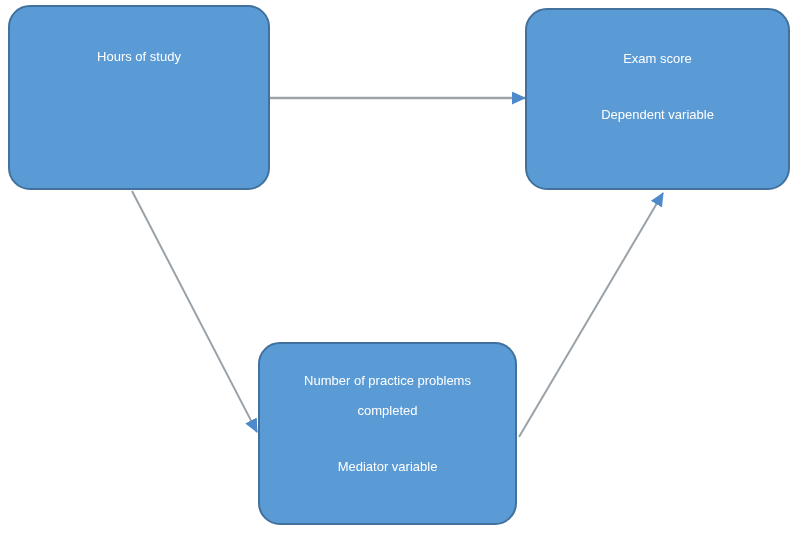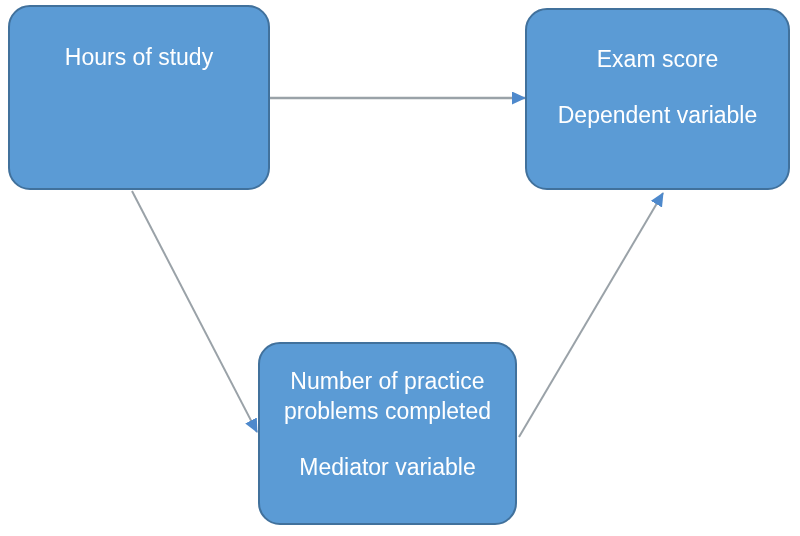--- a/index.html
+++ b/index.html
@@ -24,21 +24,21 @@
     pointer-events: none;
   }
   .node {
     position: absolute;
     box-sizing: border-box;
     background: #5b9bd5;
     border: 2px solid #41719c;
     border-radius: 22px;
     color: #ffffff;
     text-align: center;
-    font-size: 23px;
+    font-size: 13px;
     line-height: 30px;
   }
   .node p {
     margin: 0 auto;
   }
   #node-independent {
     left: 8px;
     top: 5px;
     width: 262px;
     height: 185px;

